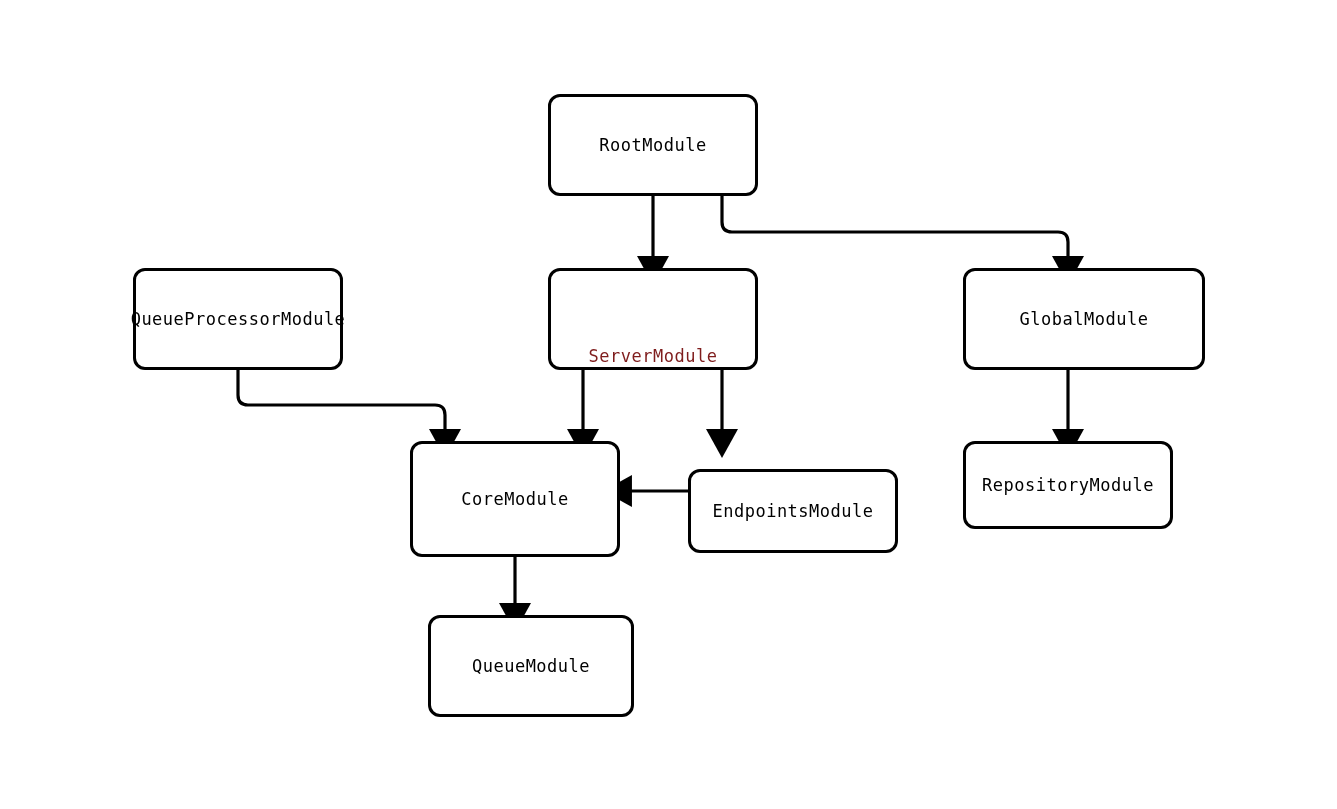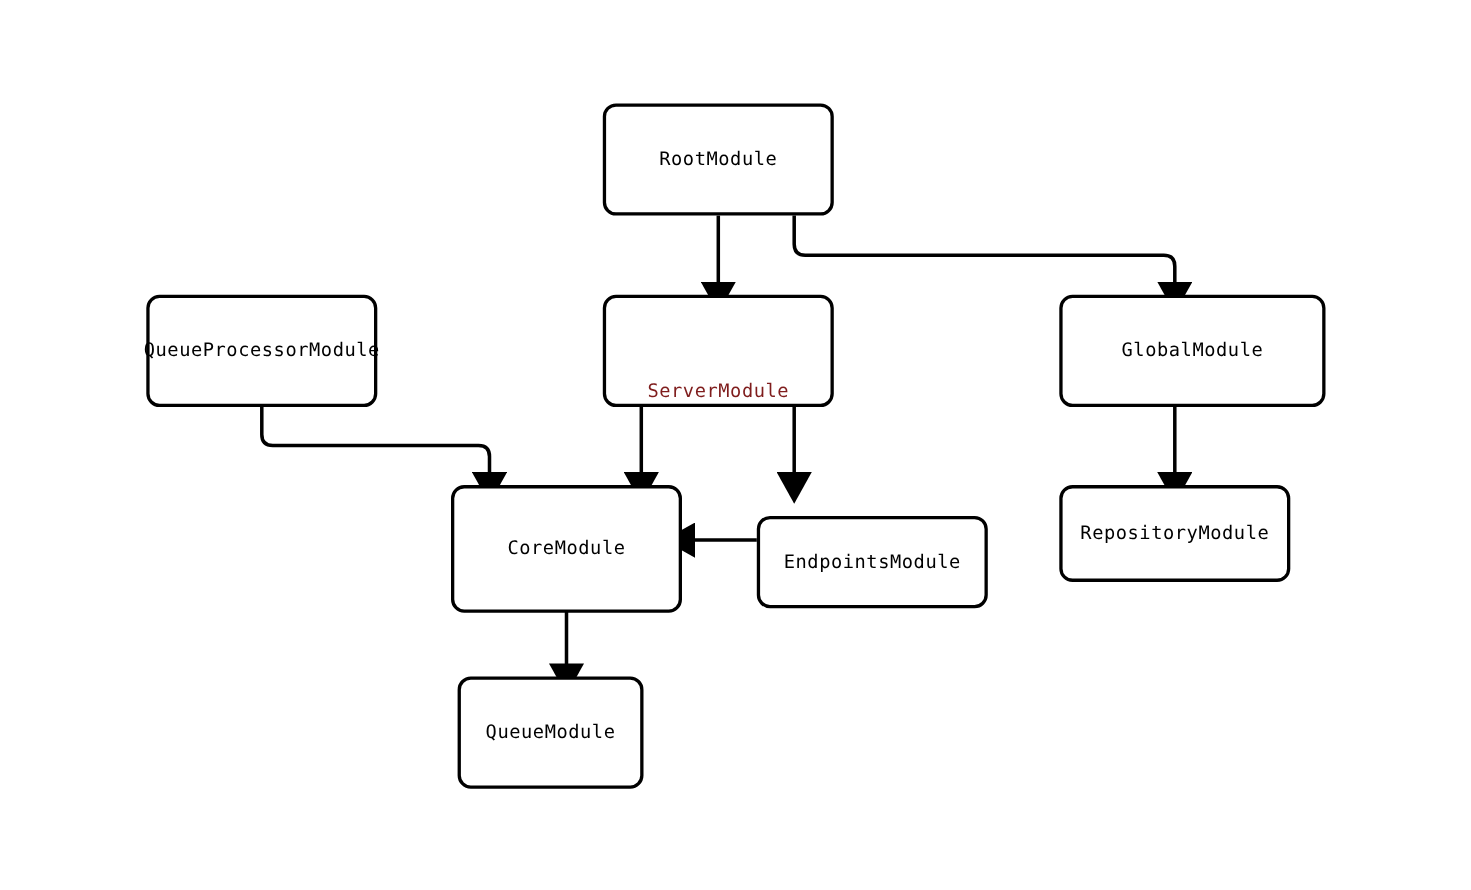--- a/index.html
+++ b/index.html
@@ -72,16 +72,16 @@
   </svg>
 
   <div id="node-layer">
       <div class="node" style="left: 548px; top: 94px; width: 210px; height: 102px; border-color: rgb(0, 0, 0); color: rgb(0, 0, 0);"><span class="node-line">Root</span><span class="node-line">Module</span></div>
       <div class="node" style="left: 133px; top: 268px; width: 210px; height: 102px; border-color: rgb(0, 0, 0); color: rgb(0, 0, 0); justify-content: center;"><span class="node-line">QueueProcessor</span><span class="node-line">Module</span></div>
       <div class="node" style="left: 548px; top: 268px; width: 210px; height: 102px; border-color: rgb(0, 0, 0); color: #7f1d1d; align-items: flex-end;"><span class="node-line">Server</span><span class="node-line">Module</span></div>
       <div class="node" style="left: 963px; top: 268px; width: 242px; height: 102px; border-color: rgb(0, 0, 0); color: rgb(0, 0, 0);"><span class="node-line">Global</span><span class="node-line">Module</span></div>
       <div class="node" style="left: 410px; top: 441px; width: 210px; height: 116px; border-color: rgb(0, 0, 0); color: #000000;"><span class="node-line">Core</span><span class="node-line">Module</span></div>
       <div class="node" style="left: 688px; top: 441px; width: 210px; height: 84px; border-color: rgb(0, 0, 0); color: rgb(0, 0, 0); margin-top: 28px;"><span class="node-line">Endpoints</span><span class="node-line">Module</span></div>
       <div class="node" style="left: 963px; top: 441px; width: 210px; height: 88px; border-color: rgb(0, 0, 0); color: rgb(0, 0, 0); text-align: right;"><span class="node-line">Repository</span><span class="node-line">Module</span></div>
-      <div class="node" style="left: 416px; top: 615px; width: 169px; height: 102px; border-color: rgb(0, 0, 0); color: rgb(0, 0, 0);"><span class="node-line">Queue</span><span class="node-line">Module</span></div>
+      <div class="node" style="left: 428px; top: 615px; width: 206px; height: 102px; border-color: rgb(0, 0, 0); color: rgb(0, 0, 0);"><span class="node-line">Queue</span><span class="node-line">Module</span></div>
     </div>
 
 </div>
 
 </body></html>

